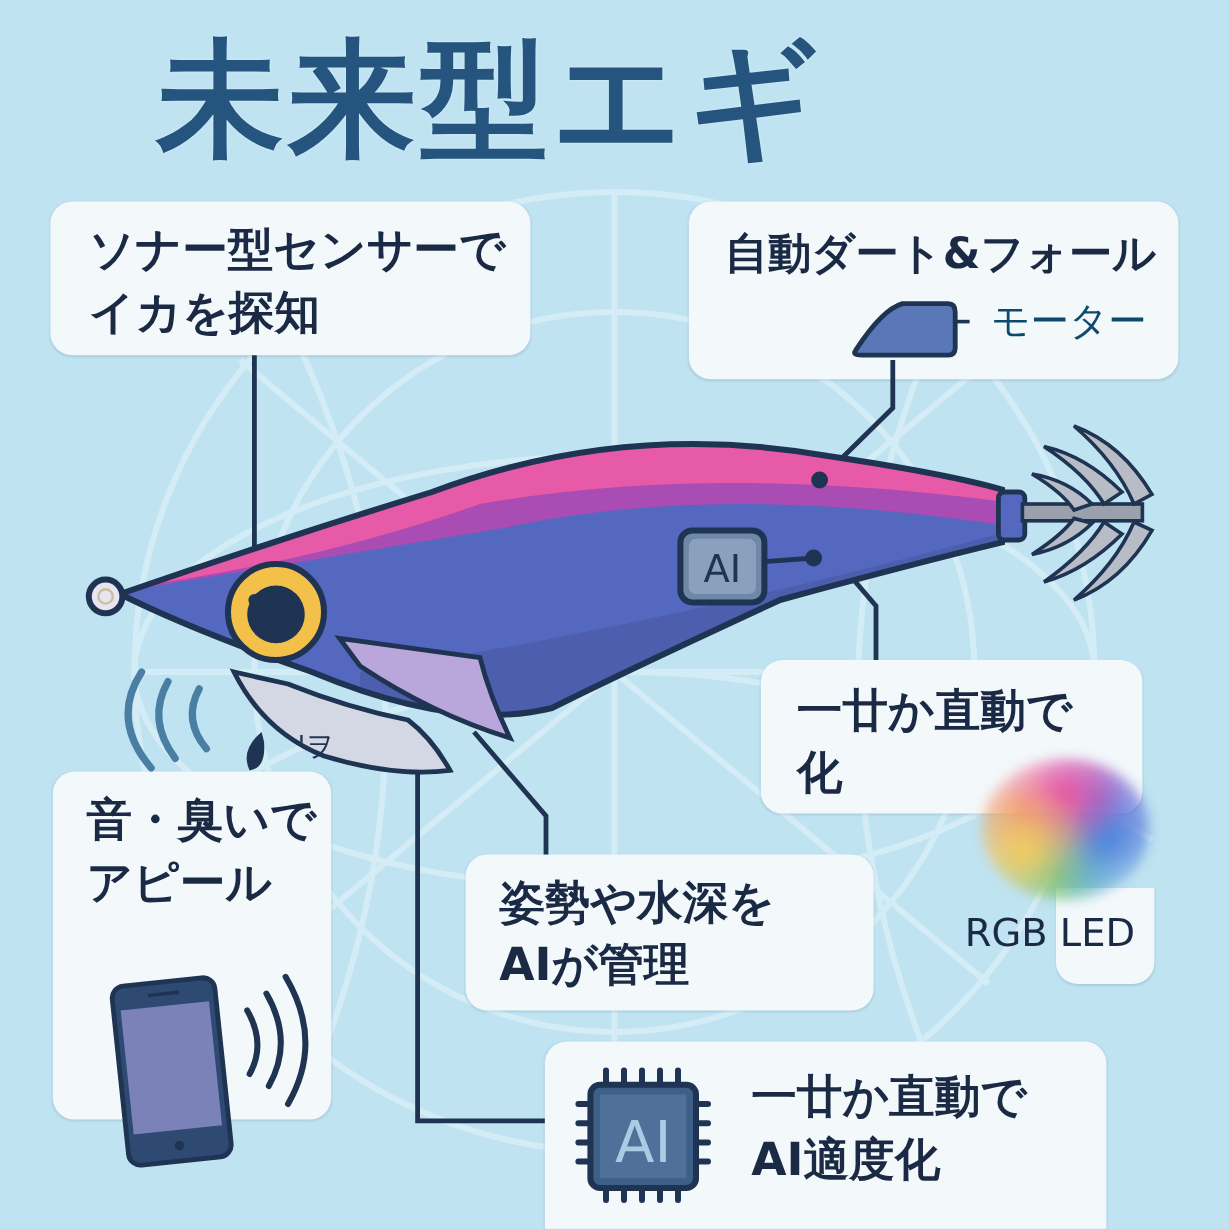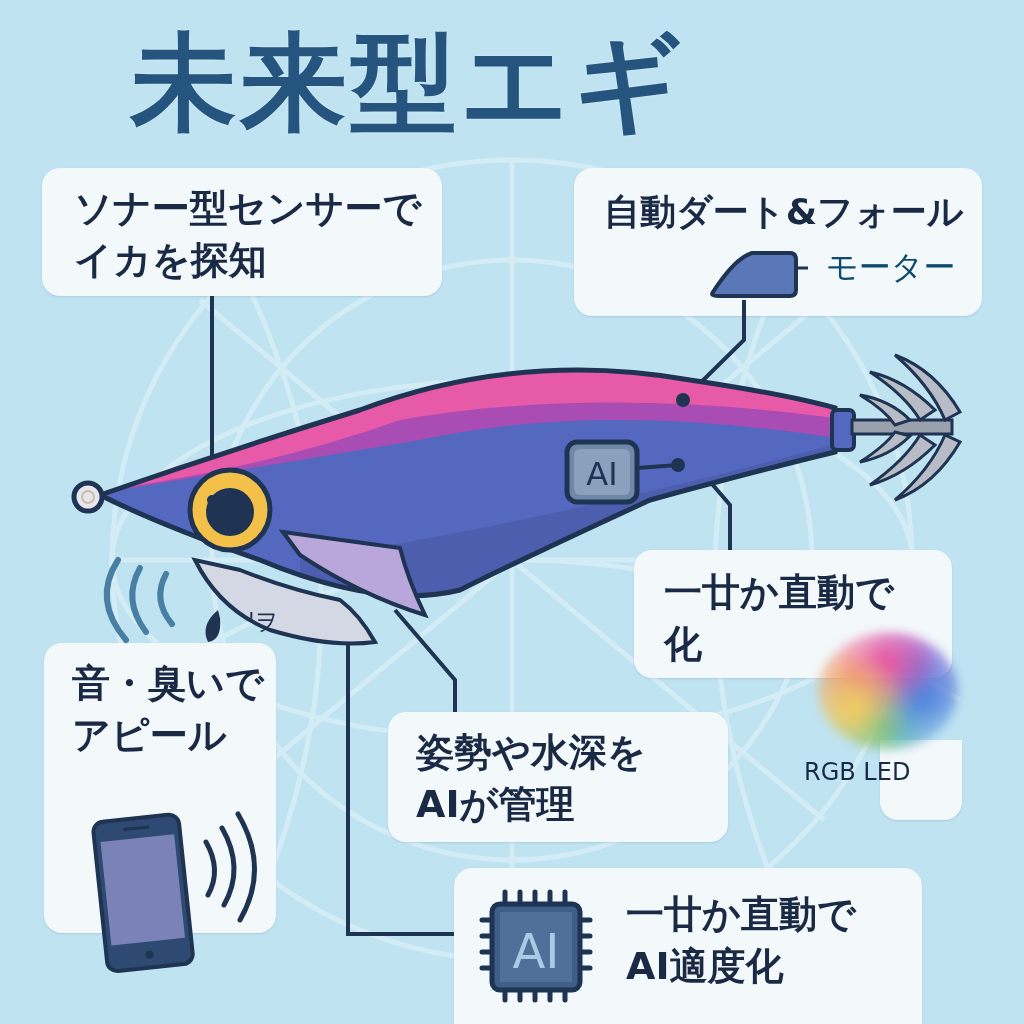--- a/index.html
+++ b/index.html
@@ -18,21 +18,21 @@
   }
   .card {
     position:absolute; background:#f3f8fb; border-radius:18px;
     box-shadow:0 1px 2px rgba(40,80,110,0.15);
   }
   .card-text {
     position:absolute; font-size:38px; line-height:52px; color:#1b2a44;
     white-space:pre-line; font-weight:700;
   }
   .small-label { position:absolute; font-size:32px; color:#0c4a6e; }
-  .rgb-label { position:absolute; font-size:24px; color:#1b2a44; }
+  .rgb-label { position:absolute; font-size:32px; color:#1b2a44; }
   .diagram-svg { position:absolute; left:0; top:0; width:1024px; height:1024px; pointer-events:none; }
   .led {
     position:absolute; left:818px; top:632px; width:140px; height:118px; border-radius:50%;
     background:
       radial-gradient(circle at 25% 65%, rgba(245,205,90,0.95) 0%, rgba(245,205,90,0) 45%),
       radial-gradient(circle at 50% 25%, rgba(232,80,160,0.95) 0%, rgba(232,80,160,0) 45%),
       radial-gradient(circle at 25% 40%, rgba(240,120,110,0.9) 0%, rgba(240,120,110,0) 40%),
       radial-gradient(circle at 75% 55%, rgba(70,130,220,0.95) 0%, rgba(70,130,220,0) 50%),
       radial-gradient(circle at 45% 80%, rgba(70,190,140,0.95) 0%, rgba(70,190,140,0) 45%),
       radial-gradient(circle at 70% 30%, rgba(150,90,210,0.9) 0%, rgba(150,90,210,0) 45%);

